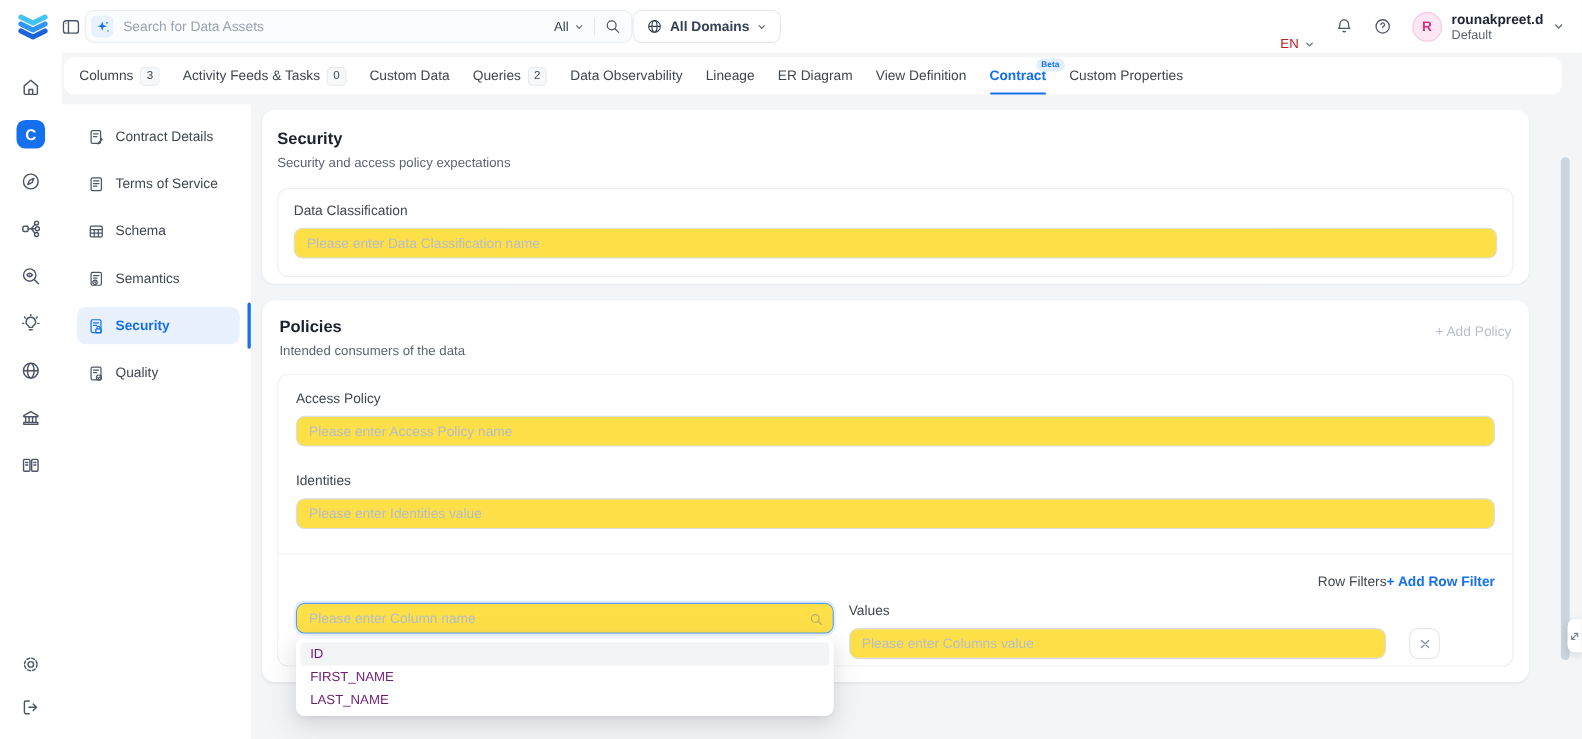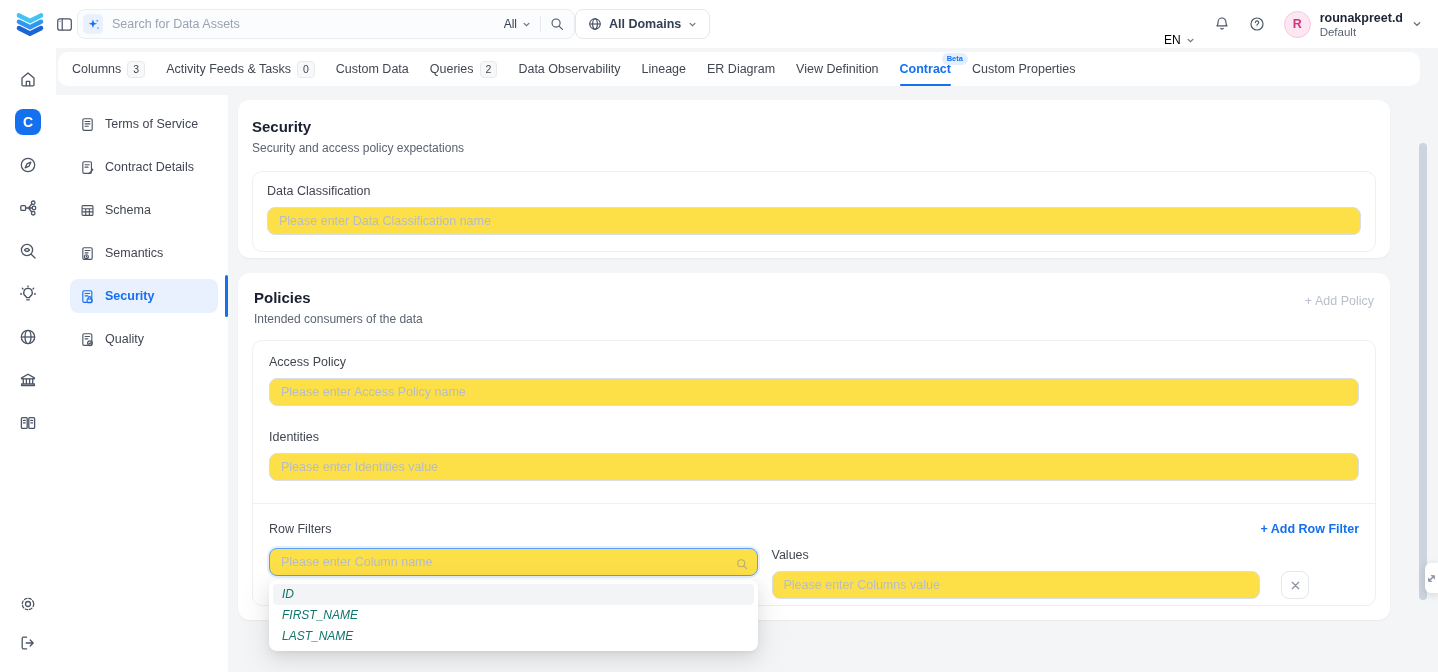--- a/index.html
+++ b/index.html
@@ -12,21 +12,21 @@
   .logo { width:32px; height:30px; flex:0 0 auto; }
   .toggle-ic { margin-left:10px; display:flex; }
   .search-bar { width:498px; height:30px; border:1px solid #e9ecf1; background:#fbfcfd; border-radius:8px; display:flex; align-items:center; padding:0 10px 0 5px; gap:9px; margin-left:4px; }
   .sparkle-box { width:20px; height:20px; border-radius:5px; background:#e8f1fd; display:flex; align-items:center; justify-content:center; flex:0 0 auto; }
   .search-input { flex:1; border:none; outline:none; background:transparent; font-family:inherit; font-size:12.5px; color:#414651; }
   .search-input::placeholder { color:#9aa3b2; }
   .scope { display:flex; align-items:center; gap:5px; font-size:12px; color:#344054; cursor:pointer; }
   .vdiv { width:1px; height:16px; background:#e4e7ec; }
   .domains-pill { height:30px; border:1px solid #e4e7ec; border-radius:8px; display:flex; align-items:center; gap:7px; padding:0 12px; font-size:12.5px; font-weight:700; color:#344054; background:#fff; cursor:pointer; }
   .top-right { margin-left:auto; display:flex; align-items:center; gap:19px; }
-  .lang { display:flex; align-items:center; gap:5px; font-size:12px; color:#000000; cursor:pointer;margin-top:32px; }
+  .lang { display:flex; align-items:center; gap:5px; font-size:12px; color:#b91c1c; cursor:pointer;margin-top:32px; }
   .icon-btn { display:flex; align-items:center; cursor:pointer; }
   .user-chip { display:flex; align-items:center; gap:9px; cursor:pointer; }
   .avatar { width:27px; height:27px; border-radius:50%; background:#fce7f3; border:1px solid #f6c6e2; color:#d6307f; font-size:12.5px; font-weight:700; display:flex; align-items:center; justify-content:center; }
   .user-meta .name { font-size:12.5px; font-weight:700; color:#1d2433; }
   .user-meta .team { font-size:11.5px; color:#5b6472; margin-top:1px; }
 
   
   .shell { flex:1; display:flex; min-height:0; }
   .rail { width:56px; background:#fff; display:flex; flex-direction:column; align-items:center; padding:9px 0 10px; flex:0 0 auto; }
   .ric { width:56px; height:43px; display:flex; align-items:center; justify-content:center; cursor:pointer; }
@@ -60,33 +60,33 @@
   .flabel { font-size:12.5px; color:#414651; margin:4px 0 8px; display:block; line-height:15px; }
   .tin { width:100%; height:28px; border:1px solid #d9dee6; border-radius:8px; padding:0 11px; font-size:12.5px; font-family:inherit; color:#414651; background:#fde047; outline:none; }
   .tin::placeholder { color:#b6bdc9; }
 
   .card2 { padding:14px 14px 14px; }
   .card2-head { display:flex; align-items:flex-start; justify-content:space-between; padding:2px 2px 0; }
   .addpolicy { font-size:12.5px; color:#b9bfc9; margin-top:5px; cursor:not-allowed; white-space:nowrap; }
   .policycard { border:1px solid #edeff3; border-radius:10px; margin-top:14px; padding:10px 16px 6px; }
   .fgroup { margin-bottom:24px; }
   .divider { height:1px; background:#eef0f4; margin:22px -16px 18px; }
-  .rf-head { display:flex; align-items:center; justify-content:space-between; margin-bottom:12px; }
+  .rf-head { display:flex; align-items:center; justify-content:flex-end; margin-bottom:12px; }
   .rf-title { font-size:12.5px; color:#414651; }
   .addrow { font-size:12.5px; font-weight:700; color:#1570ef; cursor:pointer; white-space:nowrap; }
   .rf-row { display:flex; gap:14px; padding-right:50px; }
   .rf-col { flex:1; min-width:0; }
   .rf-col .flabel { margin:0 0 8px; }
   .cn-wrap { position:relative; }
   .cn-input { padding-right:30px; border-color:#5ba0f7; box-shadow:0 0 0 2px rgba(64,150,255,.14); }
   .cn-search { position:absolute; right:10px; top:8px; opacity:.55; }
   .xbtn { width:28px; height:28px; border:1px solid #e3e7ed; border-radius:8px; background:#fff; display:flex; align-items:center; justify-content:center; margin-top:23px; cursor:pointer; flex:0 0 auto; margin-left:7px; }
   .dropdown { position:absolute; top:calc(100% + 4px); left:0; right:0; background:#fff; border-radius:8px; padding:4px; z-index:30;
     box-shadow:0 9px 28px 8px rgba(0,0,0,.05), 0 6px 16px rgba(0,0,0,.08), 0 3px 6px -4px rgba(0,0,0,.12); }
-  .opt { height:21px; line-height:21px; padding:0 9px; font-size:12px; color:#0f766e; border-radius:4px; cursor:pointer; white-space:nowrap;font-style:italic; }
+  .opt { height:21px; line-height:21px; padding:0 9px; font-size:12px; color:#701a75; border-radius:4px; cursor:pointer; white-space:nowrap; }
   .opt.active { background:#f3f4f6; }
 
   .footer-row { display:flex; justify-content:flex-end; gap:14px; margin-top:25px; padding-right:2px; }
   .btn { height:28px; border-radius:8px; font-size:12.5px; font-family:inherit; padding:0 15px; cursor:pointer; }
   .btn.cancel { background:#fff; border:1px solid #d7dce4; color:#414651; }
   .btn.save { background:#1570ef; border:1px solid #1570ef; color:#fff; }
 
   .scroll-thumb { position:absolute; width:8px; border-radius:4px; background:#ccd4de; right:11px; top:143px; height:457px; z-index:40; cursor:pointer; }
   .resize-tab { position:absolute; right:0; top:563px; width:13px; height:30px; background:#fff; border-radius:6px 0 0 6px; box-shadow:0 2px 8px rgba(0,0,0,.14); display:flex; align-items:center; justify-content:center; z-index:41; cursor:pointer; overflow:hidden; }
 </style>
@@ -291,32 +291,32 @@
         <div class="tab">
             <span>Custom Properties</span>
           </div>
       </div>
 
       <div class="content-row">
 
         <div class="cnav">
           <div class="cnav-item">
             <svg width="15" height="15" viewBox="0 0 16 16" fill="none" stroke="currentColor" stroke-width="1.2" stroke-linecap="round" stroke-linejoin="round">
-                <rect x="3" y="1.8" width="10" height="12.4" rx="1.4"></rect>
-                <path d="M5.4 4.8h5.2M5.4 7.3h5.2M5.4 9.8h3.4"></path>
-              </svg>
-            <span>Terms of Service</span>
-          </div>
-          <div class="cnav-item">
-            <svg width="15" height="15" viewBox="0 0 16 16" fill="none" stroke="currentColor" stroke-width="1.2" stroke-linecap="round" stroke-linejoin="round">
                 <rect x="3" y="1.8" width="9.2" height="12.4" rx="1.4"></rect>
                 <path d="M5.4 5h4.4M5.4 7.6h3.2"></path>
                 <path d="M9.4 14.6l4.2-4.2M12.4 9.2l1.4 1.4"></path>
               </svg>
             <span>Contract Details</span>
+          </div>
+          <div class="cnav-item">
+            <svg width="15" height="15" viewBox="0 0 16 16" fill="none" stroke="currentColor" stroke-width="1.2" stroke-linecap="round" stroke-linejoin="round">
+                <rect x="3" y="1.8" width="10" height="12.4" rx="1.4"></rect>
+                <path d="M5.4 4.8h5.2M5.4 7.3h5.2M5.4 9.8h3.4"></path>
+              </svg>
+            <span>Terms of Service</span>
           </div>
           <div class="cnav-item">
             <svg width="15" height="15" viewBox="0 0 16 16" fill="none" stroke="currentColor" stroke-width="1.2" stroke-linejoin="round">
                 <rect x="2.2" y="2.8" width="11.6" height="10.4" rx="1"></rect>
                 <path d="M2.2 6.1h11.6M2.2 9.5h11.6M6.1 6.1v7.1M10 6.1v7.1"></path>
               </svg>
             <span>Schema</span>
           </div>
           <div class="cnav-item">
             <svg width="15" height="15" viewBox="0 0 16 16" fill="none" stroke="currentColor" stroke-width="1.2" stroke-linecap="round" stroke-linejoin="round">

